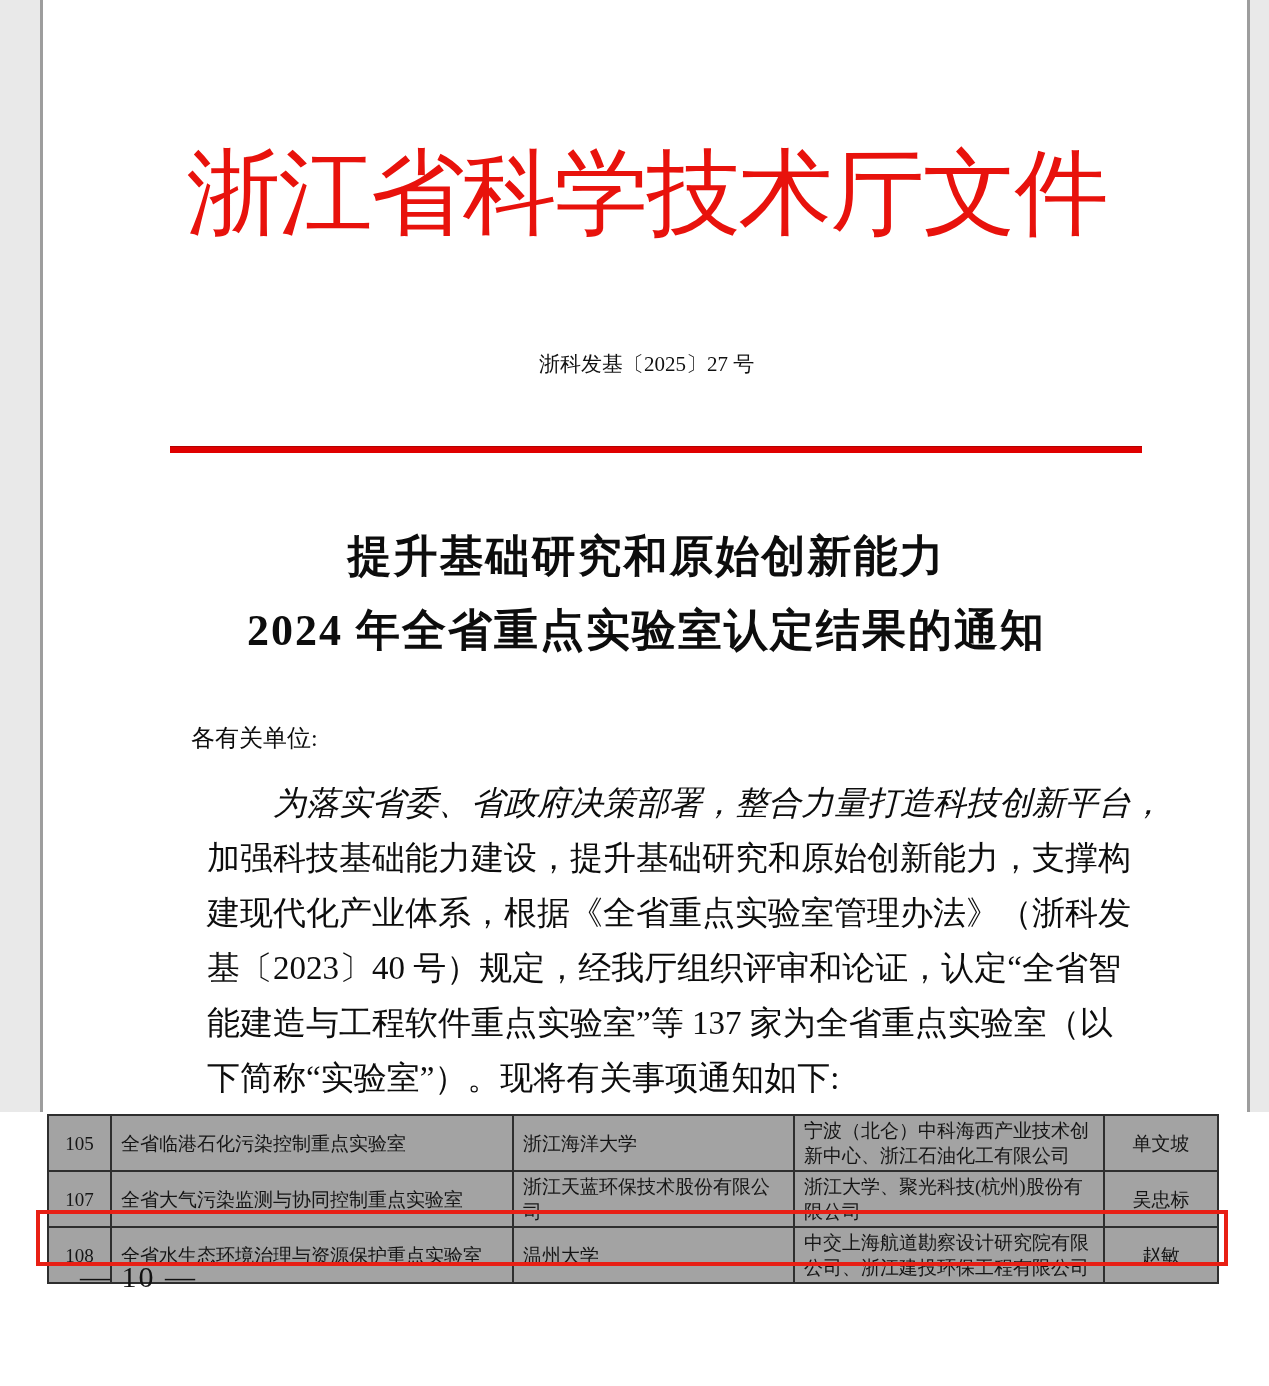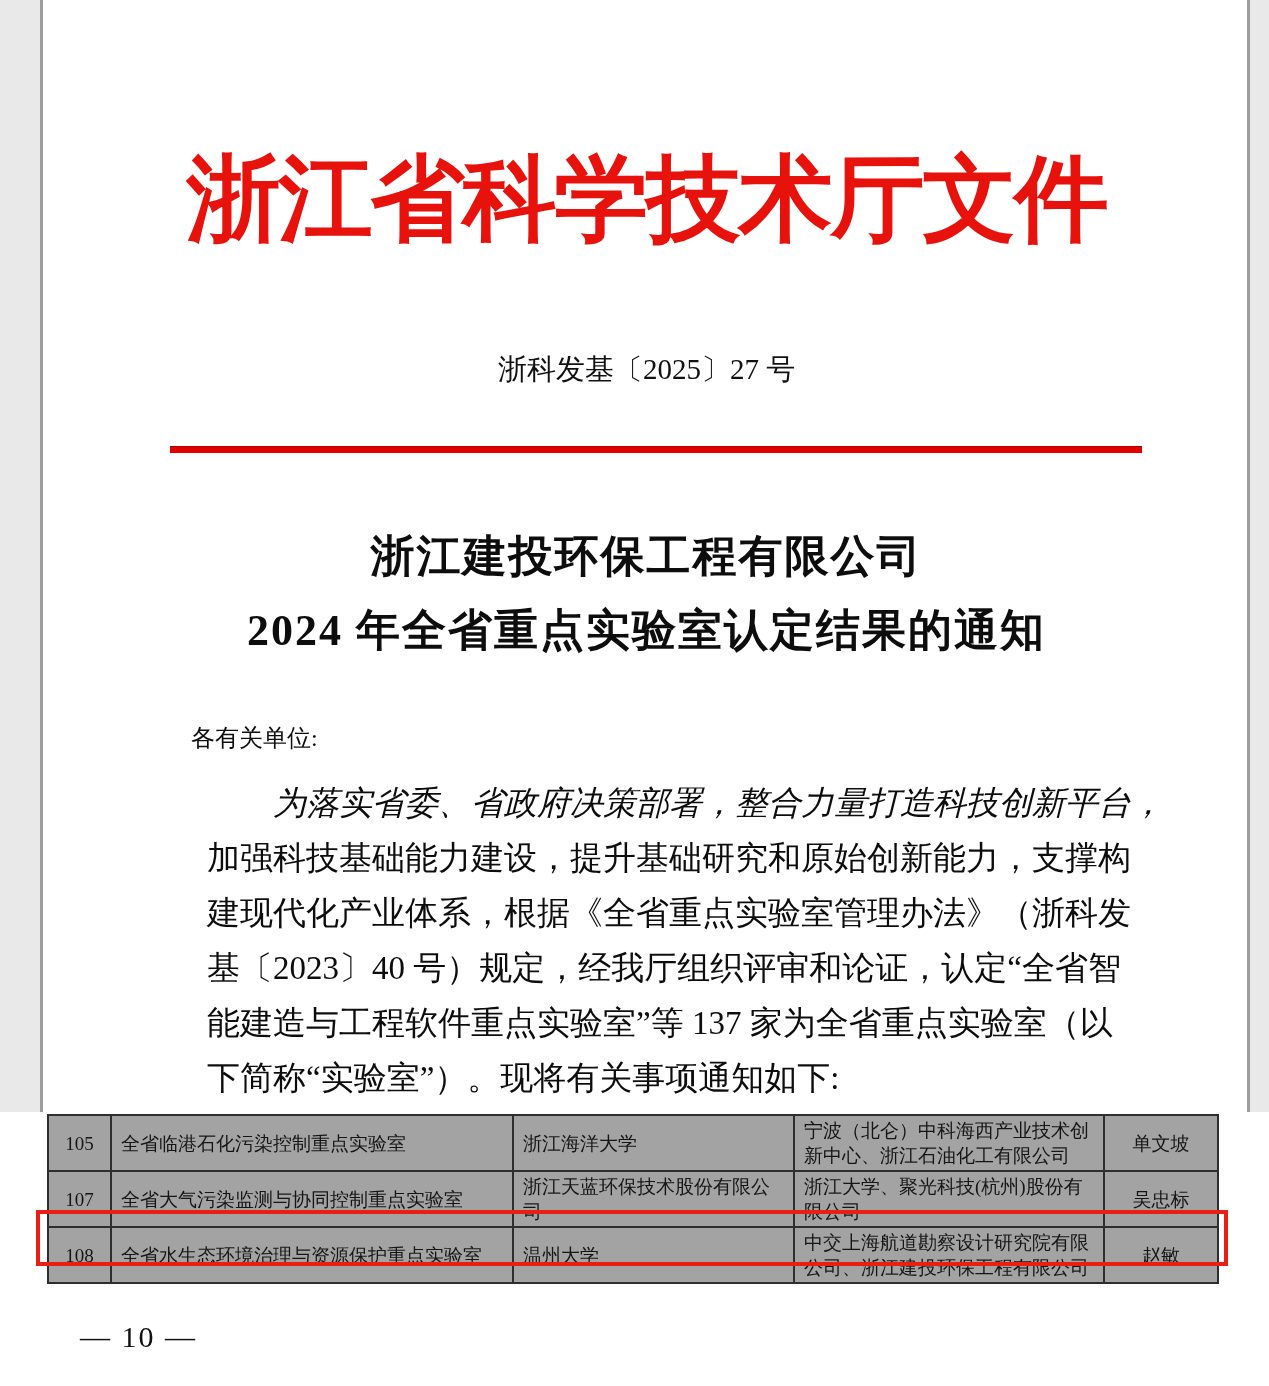--- a/index.html
+++ b/index.html
@@ -18,28 +18,28 @@
     position: absolute; left: 0; top: 0; width: 43px; height: 1112px;
     background: #e9e9e9; border-right: 3px solid #9d9d9d;
   }
   .gutter-right {
     position: absolute; left: 1247px; top: 0; width: 22px; height: 1112px;
     background: #e9e9e9; border-left: 3px solid #9d9d9d;
   }
   .page-area { position: absolute; left: 46px; top: 0; width: 1201px; height: 1112px; background: #fff; }
 
   .red-title {
-    position: absolute; left: 46px; top: 136px; width: 1201px;
+    position: absolute; left: 46px; top: 130px; width: 1201px;
     text-align: center;
-    font-size: 94px; font-weight: bold; letter-spacing: -2px;
+    font-size: 94px; font-weight: normal; letter-spacing: -2px;
     color: #e8120c; white-space: nowrap;
   }
   .doc-number {
     position: absolute; left: 46px; top: 350px; width: 1201px;
-    text-align: center; font-size: 29px; color: #111;
+    text-align: center; font-size: 21px; color: #111;
   }
   .red-rule {
     position: absolute; left: 170px; top: 446px; width: 972px; height: 7px;
     background: #e00000; border-top: 1px solid #b30000;
   }
   .notice-title {
     position: absolute; left: 46px; top: 520px; width: 1201px;
     text-align: center; font-size: 44px; font-weight: bold;
     letter-spacing: 2px; line-height: 74px; color: #0d0d0d;
   }
@@ -73,41 +73,41 @@
   td.c-lab, td.c-inst, td.c-part { text-align: left; padding: 2px 6px 2px 9px; }
   tr.r { height: 50px; }
   tr.r107 { height: 47px; }
   tr.r108 { height: 52px; }
 
   .highlight-box {
     position: absolute; left: 36px; top: 1210px; width: 1192px; height: 56px;
     border: 4px solid #e81f14; z-index: 5;
   }
   .page-number {
-    position: absolute; left: 80px; top: 1320px;
+    position: absolute; left: 80px; top: 1260px;
     font-size: 30px; letter-spacing: 2px; color: #111;
   }
 </style>
 </head>
 <body>
 
 <div class="stage">
 
   <div class="gutter-left"></div>
   <div class="gutter-right"></div>
   <div class="page-area"></div>
 
   <div class="red-title">浙江省科学技术厅文件</div>
 
   <div class="doc-number">浙科发基〔2025〕27 号</div>
 
   <div class="red-rule"></div>
 
   <div class="notice-title">
-    <div>浙江建投环保工程有限公司</div>
+    <div>提升基础研究和原始创新能力</div>
     <div>2024 年全省重点实验室认定结果的通知</div>
   </div>
 
   <div class="salutation">各有关单位:</div>
 
   <div class="body-par">
     <div class="body-line first">为落实省委、省政府决策部署，整合力量打造科技创新平台，</div>
     <div class="body-line">加强科技基础能力建设，提升基础研究和原始创新能力，支撑构</div>
     <div class="body-line">建现代化产业体系，根据《全省重点实验室管理办法》（浙科发</div>
     <div class="body-line">基〔2023〕40 号）规定，经我厅组织评审和论证，认定“全省智</div>

